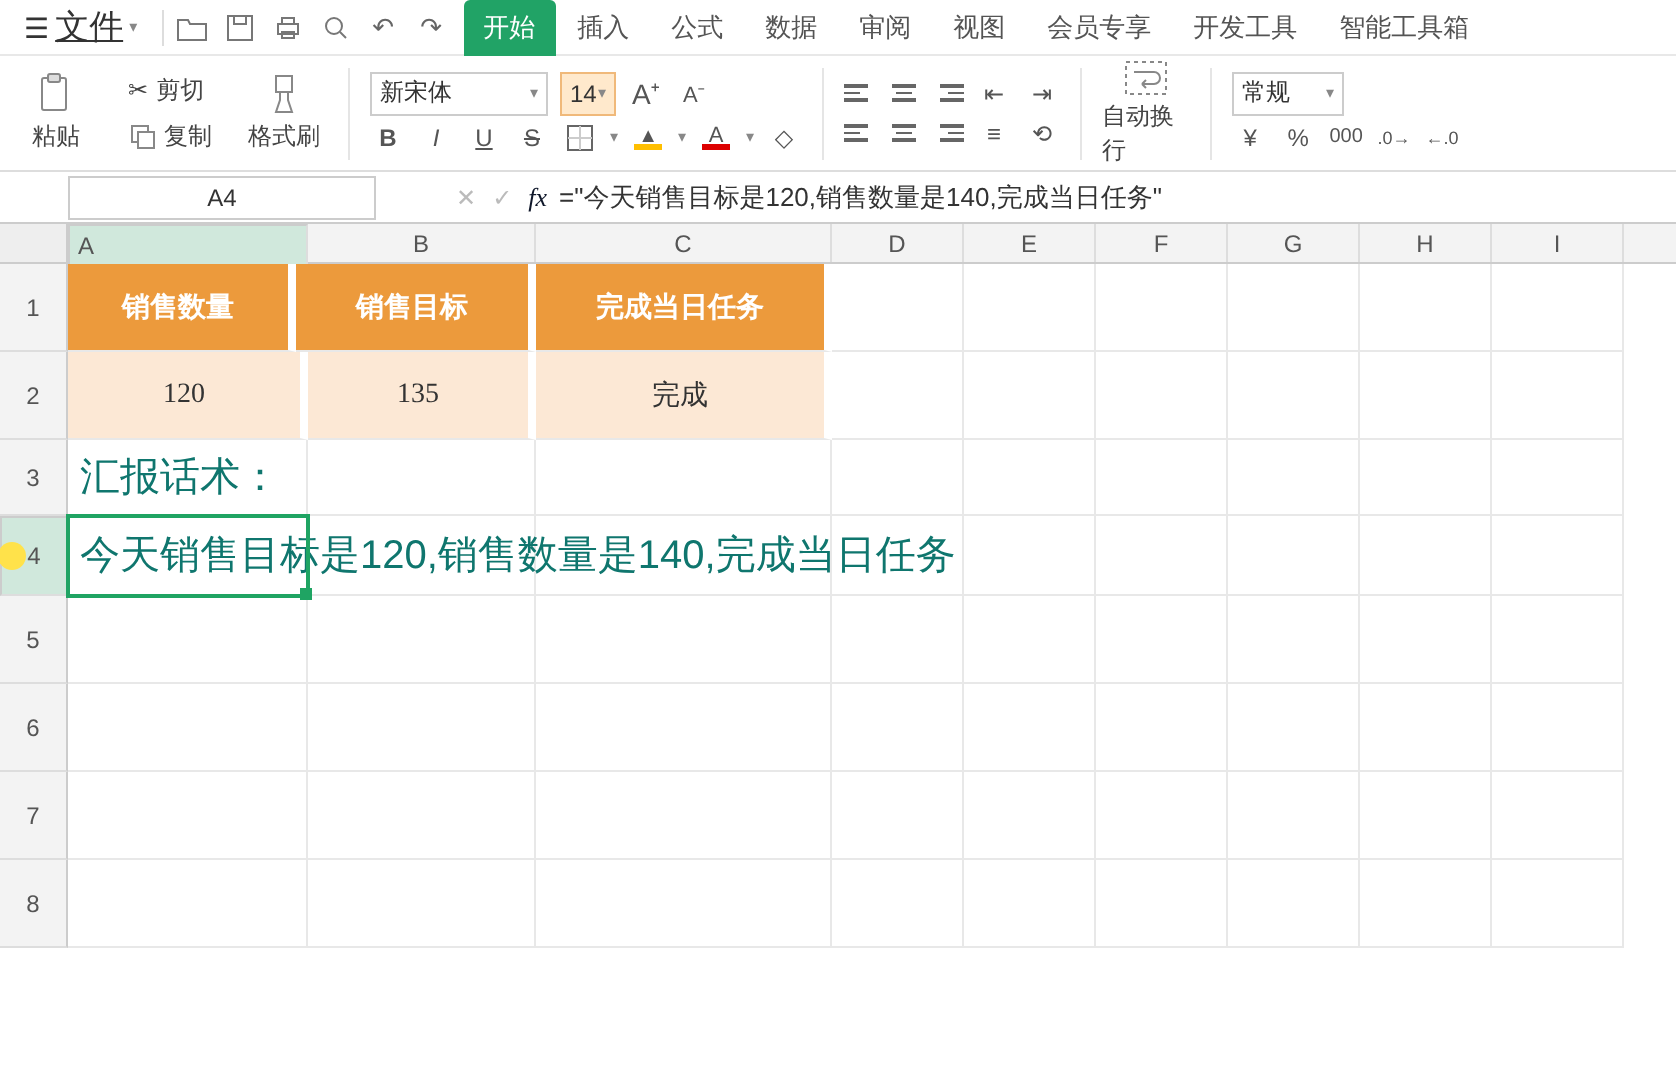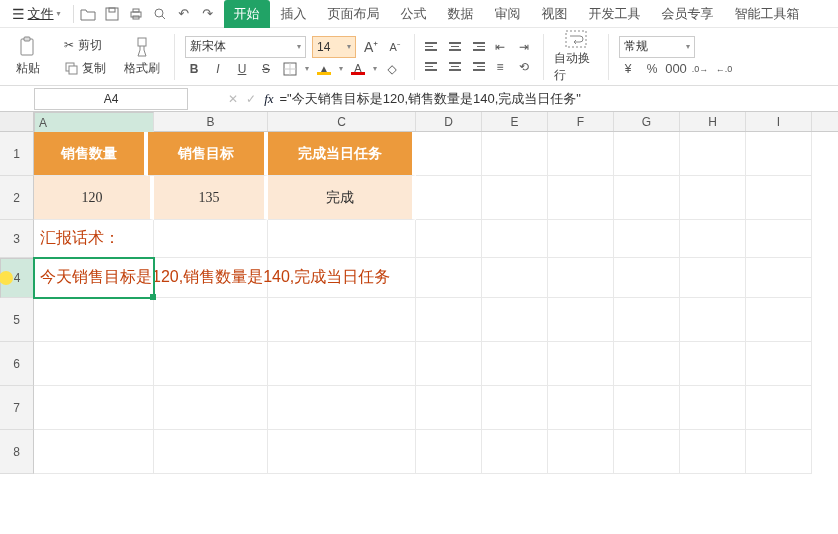--- a/index.html
+++ b/index.html
@@ -2,52 +2,52 @@
 <html><head>
 <meta charset="utf-8">
 <style>
 * { box-sizing: border-box; margin: 0; padding: 0; font-family: "Microsoft YaHei", Arial, sans-serif; }
 body { background: #fff; width: 838px; height: 534px; overflow: hidden; font-size: 12px; color: #333; }
 
 
 .menubar { display: flex; align-items: center; height: 28px; padding: 0 6px; gap: 2px; background: #fff; border-bottom: 1px solid #e8e8e8; }
 .menu-btn { display: flex; align-items: center; gap: 3px; padding: 3px 6px; border-radius: 3px; cursor: pointer; }
 .hamburger { font-size: 14px; }
-.file-label { font-size: 13px; text-decoration: underline; }
+.file-label { font-size: 17px; text-decoration: underline; }
 .tri { font-size: 8px; color: #888; }
 .divider-v { width: 1px; height: 18px; background: #ddd; margin: 0 4px; }
 .icon-stack { display: flex; align-items: center; gap: 8px; }
 .ic { width: 16px; height: 16px; display: flex; align-items: center; justify-content: center; font-size: 13px; color: #666; cursor: pointer; }
 .tabs { display: flex; align-items: center; gap: 1px; margin-left: 6px; }
 .tab { padding: 5px 10px; font-size: 13px; color: #545454; cursor: pointer; }
 .tab.active { background: #21a366; color: #fff; border-radius: 3px 3px 0 0; }
 
 
 .ribbon { display: flex; align-items: center; height: 58px; padding: 4px 6px; gap: 10px; border-bottom: 1px solid #ddd; }
 .rgroup { display: flex; flex-direction: column; gap: 2px; }
 .rrow { display: flex; align-items: center; gap: 6px; }
 .rbtn { display: flex; align-items: center; gap: 4px; padding: 2px 4px; cursor: pointer; font-size: 12px; color: #444; }
 .rbtn-lg { display: flex; flex-direction: column; align-items: center; justify-content: center; gap: 2px; width: 44px; height: 50px; cursor: pointer; font-size: 12px; color: #444; }
 .ic24 { width: 22px; height: 22px; display: flex; align-items: center; justify-content: center; font-size: 18px; }
 .sep { width: 1px; height: 46px; background: #e5e5e5; }
 .sel { height: 22px; border: 1px solid #ccc; background: #fff; font-size: 12px; padding: 0 4px; display: flex; align-items: center; justify-content: space-between; }
-.font-sel { width: 121px; }
-.size-sel { width: 44px; background: #ffe9cc; border-color: #f0b97a; }
+.font-sel { width: 89px; }
+.size-sel { width: 28px; background: #ffe9cc; border-color: #f0b97a; }
 .mini-ic { width: 18px; height: 18px; display: inline-flex; align-items: center; justify-content: center; font-size: 12px; color: #555; cursor: pointer; }
 .underline { text-decoration: underline; }
 .strike { text-decoration: line-through; }
 .color-bar { display: inline-block; width: 14px; height: 3px; margin-top: -2px; }
 .red-bar { background: #d00; }
 .yellow-bar { background: #ffbf00; }
 .align-cell { width: 16px; height: 14px; display: inline-flex; flex-direction: column; justify-content: center; gap: 2px; cursor: pointer; }
 .align-cell span { display: block; height: 1.5px; background: #666; }
 .al-l span:nth-child(1){width:12px}.al-l span:nth-child(2){width:8px}.al-l span:nth-child(3){width:12px}
 .al-c span{margin:0 auto}.al-c span:nth-child(1){width:12px}.al-c span:nth-child(2){width:8px}.al-c span:nth-child(3){width:12px}
 .al-r span{margin-left:auto}.al-r span:nth-child(1){width:12px}.al-r span:nth-child(2){width:8px}.al-r span:nth-child(3){width:12px}
-.fmt-sel { width: 76px; }
+.fmt-sel { width: 56px; }
 
 
 .fbar { display: flex; align-items: center; height: 26px; border-bottom: 1px solid #ccc; }
 .namebox { width: 154px; height: 22px; border: 1px solid #ccc; margin-left: 34px; text-align: center; line-height: 20px; font-size: 12px; background: #fff; }
 .fx-ctrl { display: flex; align-items: center; gap: 8px; margin-left: 40px; color: #999; }
 .fx-ic { font-size: 12px; cursor: pointer; color: #bbb; }
 .fx-label { font-style: italic; font-family: Georgia, serif; color: #0f172a; font-size: 13px; }
 .formula-input { flex: 1; padding: 0 6px; font-size: 13px; color: #333; }
 
 
@@ -63,21 +63,21 @@
 .row-h.sel { background: #d0e8dc; }
 .cell { border-right: 1px solid #e8e8e8; border-bottom: 1px solid #e8e8e8; display: flex; align-items: center; padding: 0 6px; font-size: 14px; overflow: visible; white-space: nowrap; }
 .h1 .cell, .h1 .row-h { height: 44px; }
 .h2 .cell, .h2 .row-h { height: 44px; }
 .h3 .cell, .h3 .row-h { height: 38px; }
 .h4 .cell, .h4 .row-h { height: 40px; }
 .hx .cell, .hx .row-h { height: 44px; }
 .hdr-cell { background: #ec9a3c; color: #fff; font-weight: 600; justify-content: center; border-right: 4px solid #fff; }
 .data-cell { background: #fce8d5; justify-content: center; border-right: 4px solid #fff; font-family: Georgia, serif; }
 .data-cell.cn { font-family: "SimSun", serif; }
-.plain { font-family: Liberation Sans, sans-serif; font-size: 16px; color: #c2410c; }
+.plain { font-family: Liberation Sans, sans-serif; font-size: 20px; color: #0f766e; }
 .active-cell { position: relative; outline: 2px solid #1fa463; outline-offset: -1px; }
 .active-cell::after { content: ""; position: absolute; right: -3px; bottom: -3px; width: 6px; height: 6px; background: #1fa463; }
 .yellow-dot { width: 14px; height: 14px; border-radius: 50%; background: #ffe24a; position: absolute; left: -2px; }
 
 svg { display: block; }
 </style>
 </head>
 <body>
 
 <div class="menubar">
@@ -111,27 +111,26 @@
           <circle cx="6" cy="6" r="4" fill="none" stroke="#777"></circle>
           <path d="M9 9l3 3" stroke="#777"></path>
         </svg>
     </span>
     <span class="ic">↶</span>
     <span class="ic">↷</span>
   </div>
   <div class="tabs">
     <div class="tab active">开始</div>
     <div class="tab">插入</div>
-    <div class="tab">页面布局</div>
     <div class="tab">公式</div>
     <div class="tab">数据</div>
     <div class="tab">审阅</div>
     <div class="tab">视图</div>
+    <div class="tab">会员专享</div>
     <div class="tab">开发工具</div>
-    <div class="tab">会员专享</div>
     <div class="tab">智能工具箱</div>
   </div>
 </div>
 
 <div class="ribbon">
   <div class="rbtn-lg">
     <span class="ic24">
       <svg width="22" height="22" viewBox="0 0 22 22">
           <rect x="4" y="3" width="12" height="16" rx="1" fill="none" stroke="#888"></rect>
           <rect x="7" y="1" width="6" height="4" rx="1" fill="#ddd" stroke="#888"></rect>
@@ -261,21 +260,21 @@
   <div class="rgroup">
     <div class="rrow">
       <div class="sel fmt-sel">
         <span>常规</span>
           <span class="tri">▾</span>
       </div>
     </div>
     <div class="rrow">
       <span class="mini-ic">¥</span>
       <span class="mini-ic">%</span>
-      <span class="mini-ic" style="font-size:13px">000</span>
+      <span class="mini-ic" style="font-size:10px">000</span>
       <span class="mini-ic" style="font-size:9px">.0→</span>
       <span class="mini-ic" style="font-size:9px">←.0</span>
     </div>
   </div>
 </div>
 
 <div class="fbar">
   <div class="namebox">A4</div>
   <div class="fx-ctrl">
     <span class="fx-ic">✕</span>

